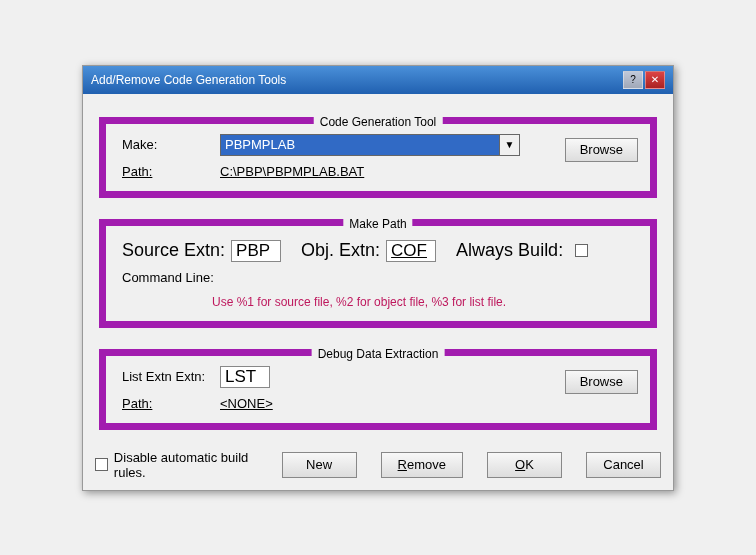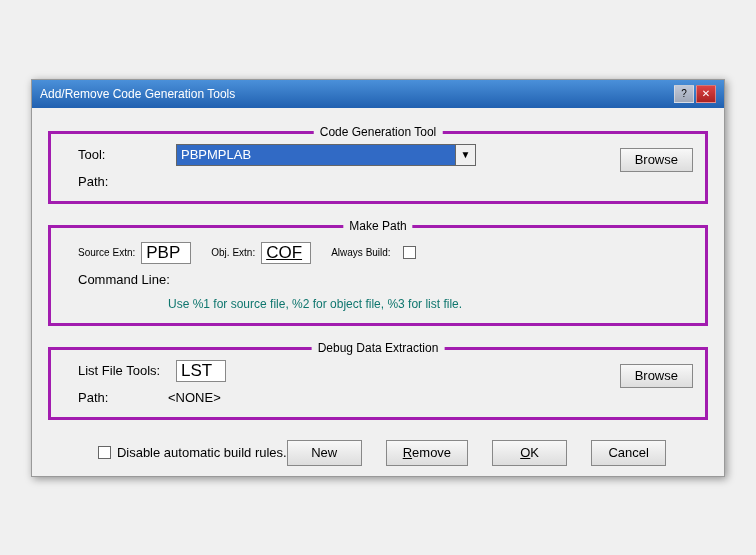--- a/index.html
+++ b/index.html
@@ -14,21 +14,21 @@
       font-size: 13px;
       color: #000;
       display: flex;
       justify-content: center;
       align-items: center;
       width: 756px;
       height: 555px;
     }
 
     .dialog {
-      width: 694px;
+      width: 592px;
       background: #f0f0f0;
       border: 1px solid #999;
       box-shadow: 2px 2px 8px rgba(0,0,0,0.4);
     }
 
     .title-bar {
       background: linear-gradient(to bottom, #4a90d9, #2060b0);
       color: white;
       padding: 5px 8px;
       display: flex;
@@ -66,22 +66,22 @@
     }
 
     .dialog-body {
       padding: 12px 16px 12px 16px;
       display: flex;
       flex-direction: column;
       gap: 10px;
     }
 
     .group-box {
-      border: 3px solid #a21caf;
-      padding: 10px 12px 12px 27px;
+      border: 7px solid #a21caf;
+      padding: 10px 12px 12px 16px;
       position: relative;
       margin-top: 11px;
     }
 
     .group-box-legend {
       position: absolute;
       top: -9px;
       left: 50%;
       transform: translateX(-50%);
       background: #f0f0f0;
@@ -102,21 +102,21 @@
       margin-top: 0;
     }
 
     .label {
       min-width: 90px;
       text-align: left;
       font-size: 13px;
     }
 
     .label-small {
-      font-size: 10px;
+      font-size: 18px;
     }
 
     .tool-dropdown-container {
       display: flex;
       align-items: flex-end;
       flex: 1;
     }
 
     .tool-input {
       background: #316ac5;
@@ -147,22 +147,23 @@
       background: linear-gradient(to bottom, #f8f8f8, #ddd);
       border: 1px solid #888;
       cursor: pointer;
       font-size: 13px;
       height: 24px;
       min-width: 70px;
     }
 
     .path-row {
       display: flex;
-      gap: 0;
+      gap: 8px;
       margin-top: 4px;
+      text-decoration: underline;
     }
 
     .path-value {
       font-size: 13px;
     }
 
     .make-rules-content {
       display: flex;
       flex-direction: column;
       gap: 8px;
@@ -197,40 +198,40 @@
     .checkbox {
       width: 13px;
       height: 13px;
       border: 1px solid #666;
       background: white;
       cursor: pointer;
     }
 
     .hint-text {
       font-size: 12px;
-      color: #0f766e;
+      color: #be185d;
       margin-top: 2px;
       margin-left: 90px;
     }
 
     .top-section {
       display: flex;
       align-items: flex-start;
       justify-content: space-between;
     }
 
     .top-left {
       flex: 1;
     }
 
     .bottom-bar {
       display: flex;
       align-items: center;
       justify-content: center;
-      padding: 8px 12px 10px 20px;
+      padding: 8px 12px 10px 12px;
     }
 
     .bottom-left {
       display: flex;
       align-items: center;
       gap: 6px;
     }
 
     .bottom-buttons {
       display: flex;
@@ -266,28 +267,29 @@
     </div>
   </div>
 
   <div class="dialog-body">
 
     <div class="group-box">
       <span class="group-box-legend">Code Generation Tool</span>
       <div class="top-section">
         <div class="top-left">
           <div class="row">
-            <span class="label">Tool:</span>
+            <span class="label">Make:</span>
             <div class="tool-dropdown-container">
               <input class="tool-input" type="text" value="PBPMPLAB" style="">
               <div class="dropdown-arrow">▼</div>
             </div>
           </div>
           <div class="path-row" style="margin-top:8px;">
             <span class="label">Path:</span>
+            <span class="path-value">C:\PBP\PBPMPLAB.BAT</span>
           </div>
         </div>
         <button class="browse-btn" style="margin-left:16px; margin-top:4px;">Browse</button>
       </div>
     </div>
 
     <div class="group-box">
       <span class="group-box-legend">Make Path</span>
       <div class="make-rules-content">
         <div class="source-row" style="margin-top:4px;">
@@ -309,21 +311,21 @@
         </div>
         <div class="hint-text">Use %1 for source file, %2 for object file, %3 for list file.</div>
       </div>
     </div>
 
     <div class="group-box">
       <span class="group-box-legend">Debug Data Extraction</span>
       <div class="top-section">
         <div class="top-left">
           <div class="row">
-            <span class="label">List File Tools:</span>
+            <span class="label">List Extn Extn:</span>
             <input class="text-input" type="text" style="width: 50px;" value="LST">
           </div>
           <div class="path-row" style="margin-top:8px;">
             <span class="label">Path:</span>
             <span class="path-value">&lt;NONE&gt;</span>
           </div>
         </div>
         <button class="browse-btn" style="margin-left:16px; margin-top:4px;">Browse</button>
       </div>
     </div>

